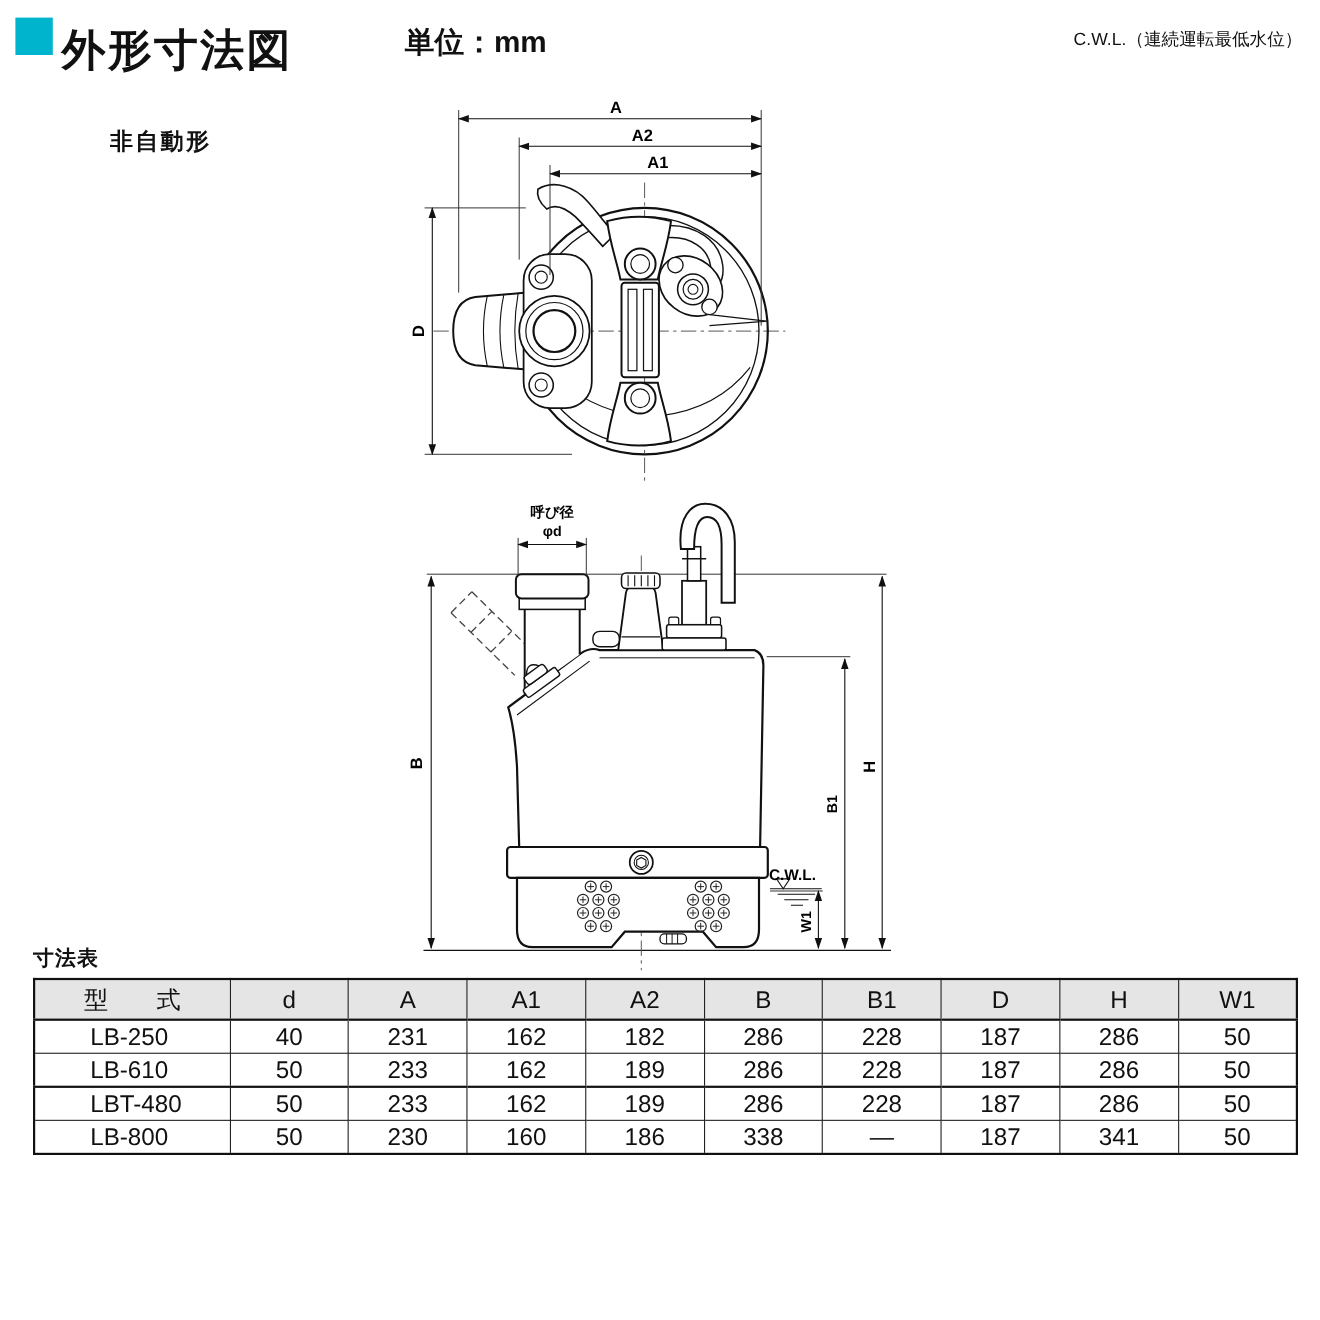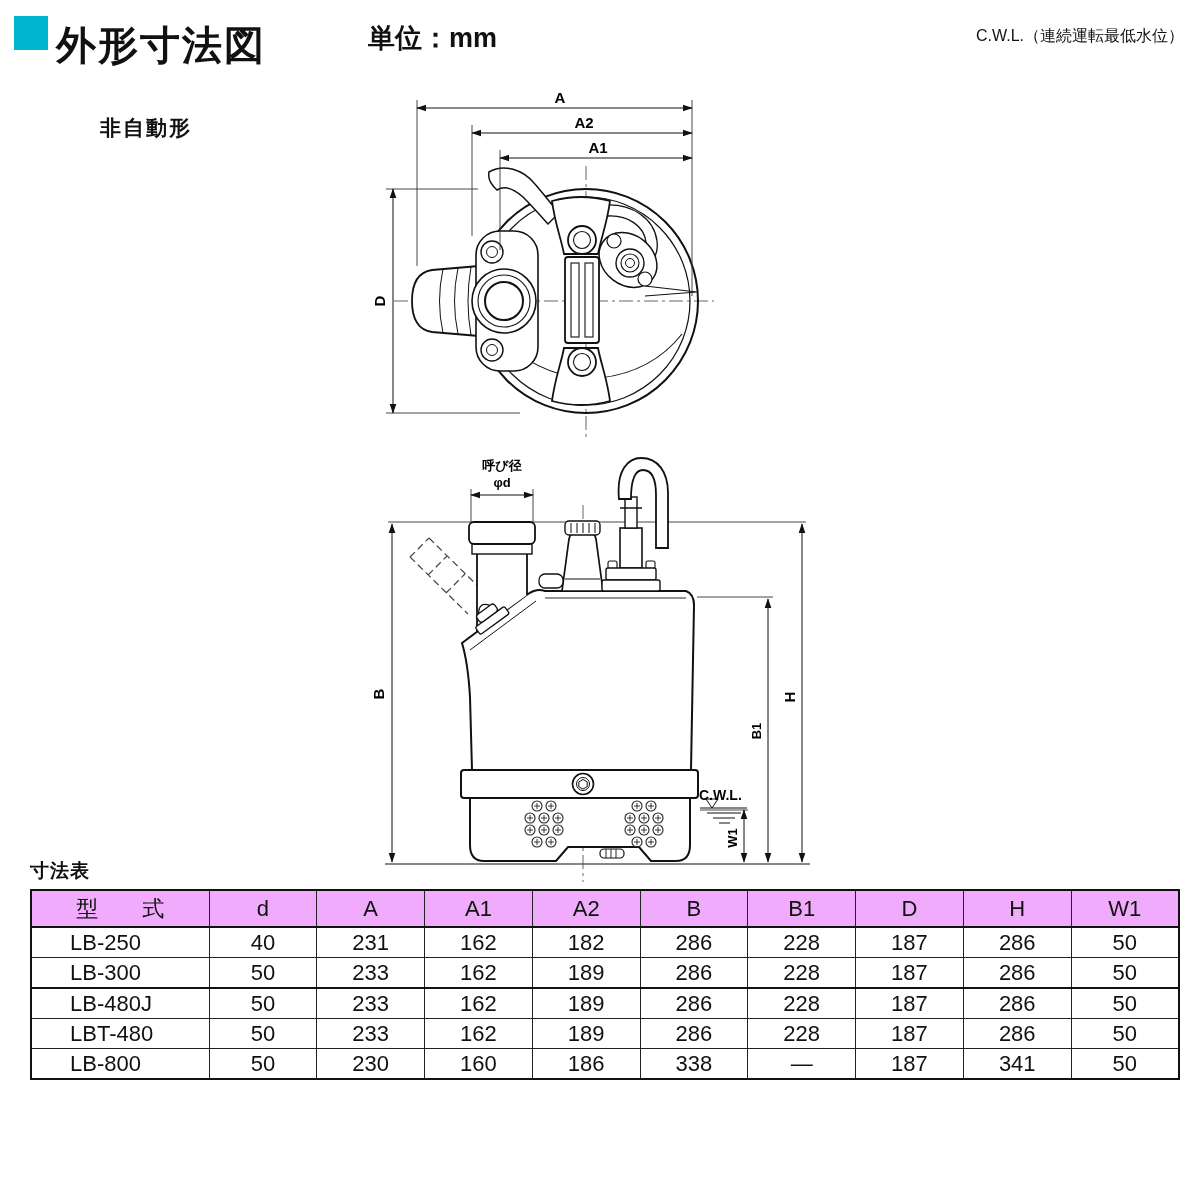--- a/index.html
+++ b/index.html
@@ -25,24 +25,24 @@
   .cl{stroke:#555;stroke-width:0.9;stroke-dasharray:14 4 3 4;fill:none;}
   .ext{stroke:#333;stroke-width:0.9;fill:none;}
   .dim{stroke:#111;stroke-width:1;fill:none;}
   
   #table-caption{left:30px;top:858px;font-size:19px;font-weight:bold;letter-spacing:1px;}
   #dim-table{left:30px;top:889px;width:1150px;border-collapse:collapse;table-layout:fixed;}
   #dim-table th,#dim-table td{
     border:1.2px solid #222;font-weight:normal;
     font-size:22px;text-align:center;padding:0;
   }
-  #dim-table th{background:#f0abfc;height:35px;}
+  #dim-table th{background:#e5e5e5;height:35px;}
   #dim-table td{height:29px;}
   #dim-table col.c-model{width:178px;}
-  #dim-table td.model{text-align:left;padding-left:38px;}
+  #dim-table td.model{text-align:left;padding-left:50px;}
   #dim-table{border:2.5px solid #111;}
   #dim-table thead th{border-bottom:2px solid #111;}
   #dim-table tbody tr:nth-child(3) td,
   #dim-table tbody tr:nth-child(6) td{border-top:2.2px solid #111;}
   #dim-table tbody tr.highlight td{background:var(--hl-bg);color:var(--hl-fg);}
 </style>
 </head>
 <body>
 
 <div class="abs" id="accent-square" style="background: rgb(0, 180, 205);"></div>
@@ -242,33 +242,21 @@
         <td>231</td>
         <td>162</td>
         <td>182</td>
         <td>286</td>
         <td>228</td>
         <td>187</td>
         <td>286</td>
         <td>50</td>
       </tr>
       <tr>
-        <td class="model">LB-300</td>
-        <td>50</td>
-        <td>233</td>
-        <td>162</td>
-        <td>189</td>
-        <td>286</td>
-        <td>228</td>
-        <td>187</td>
-        <td>286</td>
-        <td>50</td>
-      </tr>
-      <tr>
-        <td class="model">LB-480J</td>
+        <td class="model">LB-610</td>
         <td>50</td>
         <td>233</td>
         <td>162</td>
         <td>189</td>
         <td>286</td>
         <td>228</td>
         <td>187</td>
         <td>286</td>
         <td>50</td>
       </tr>

